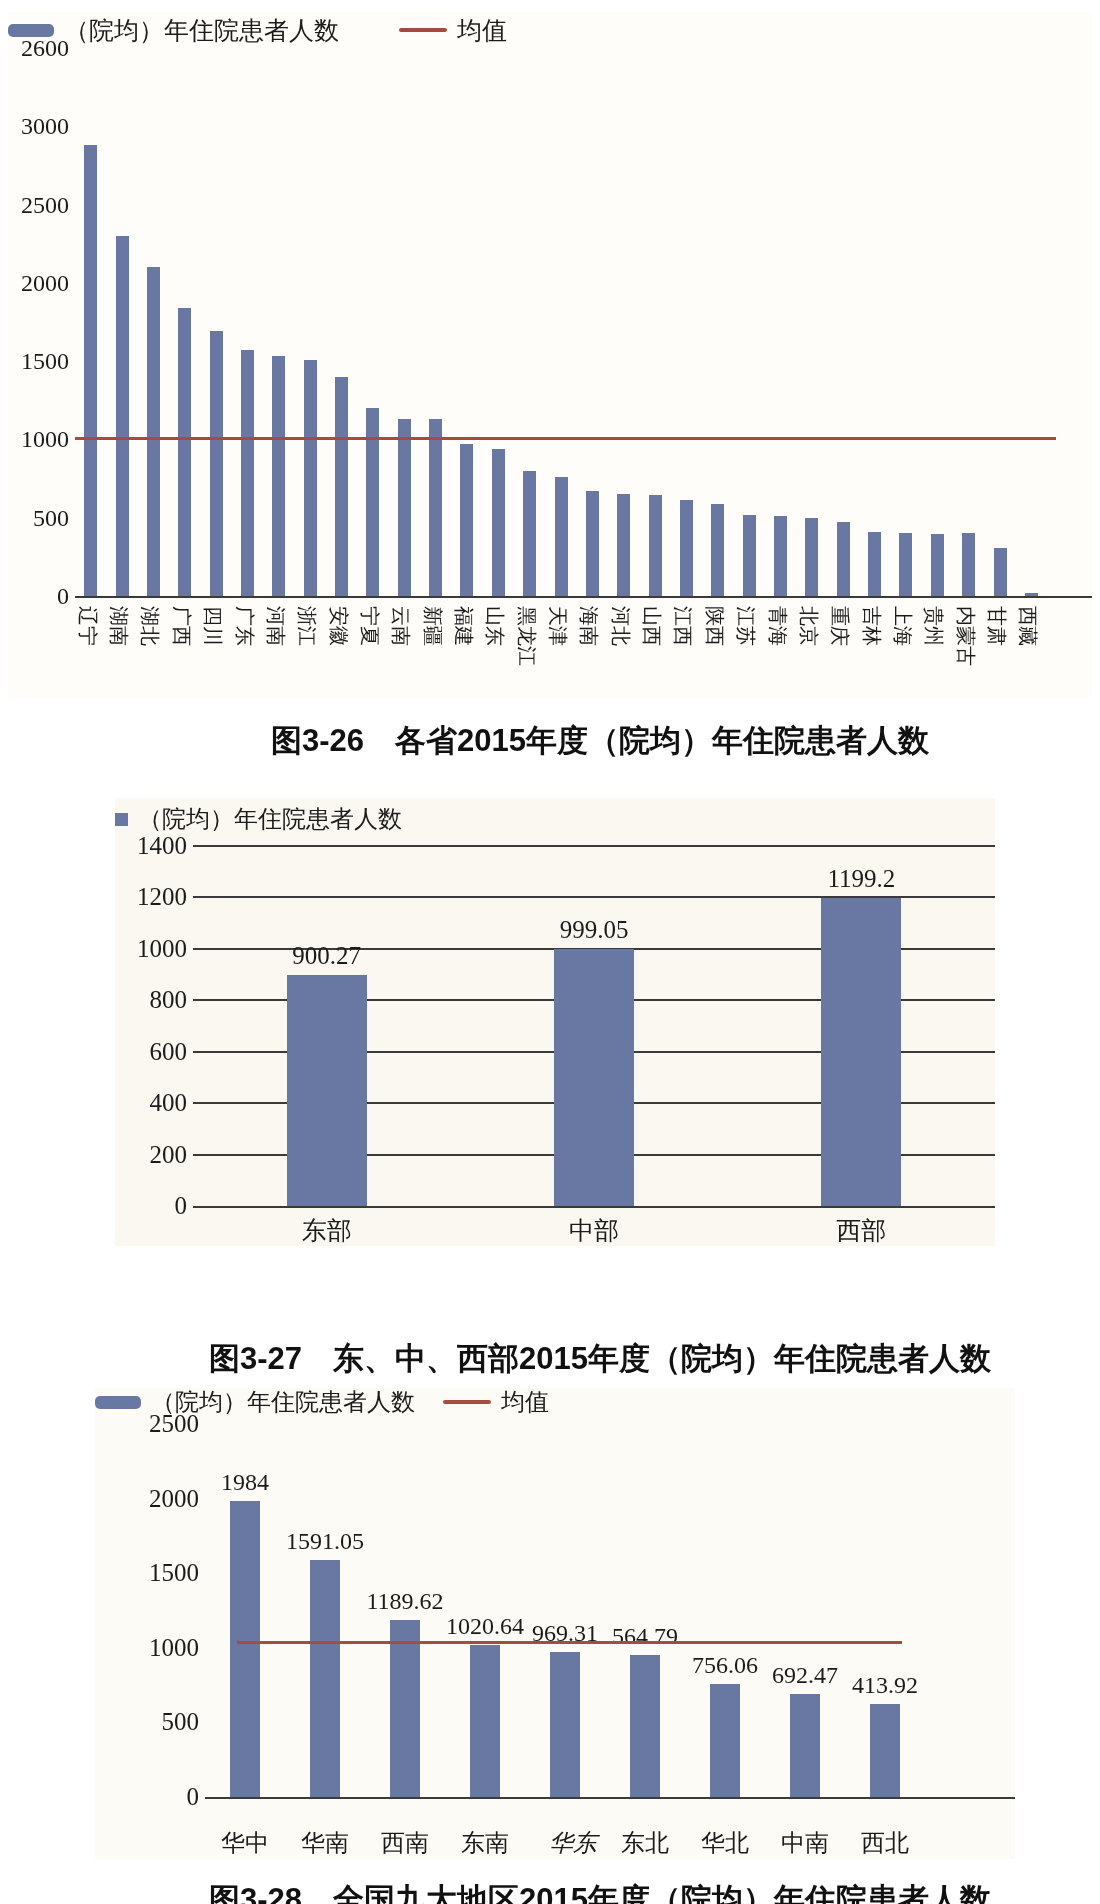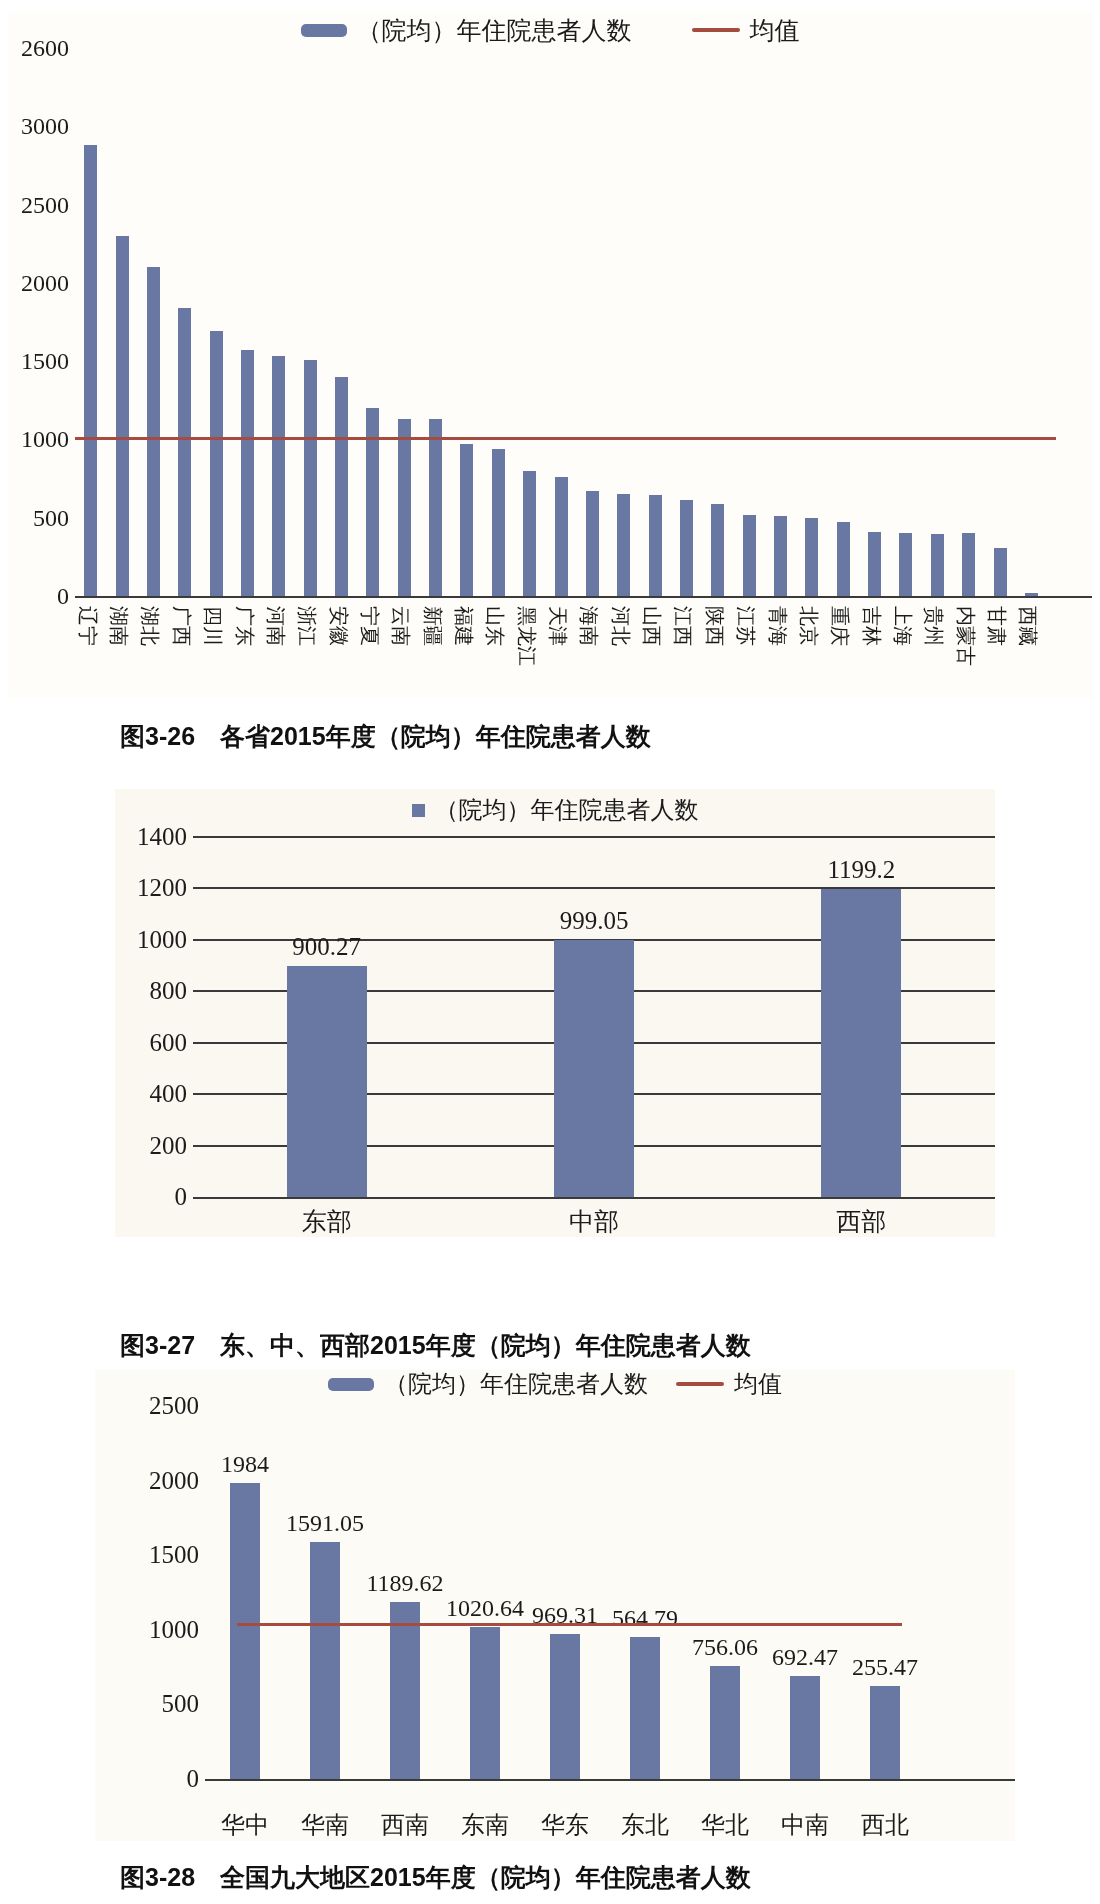--- a/index.html
+++ b/index.html
@@ -6,21 +6,21 @@
     --bar:#6878A2; --mean:#A64B3F; --axis:#3A3A3A; --txt:#1B1B1B;
     --serif:"Liberation Serif","DejaVu Serif",serif;
     --sans:"Liberation Sans","DejaVu Sans",sans-serif;
   }
   *{box-sizing:border-box;margin:0;padding:0;}
   html,body{background:#ffffff;}
   body{width:1100px;height:1904px;overflow:hidden;font-family:var(--serif);color:var(--txt);}
 
   .section{position:relative;}
   
-  .legend{display:flex;align-items:center;justify-content:center;gap:10px;
+  .legend{display:flex;align-items:center;gap:10px;
           font-family:Liberation Sans, sans-serif;color:var(--txt);}
   .legend .ltext{white-space:nowrap;}
   .swatch-wide{width:46px;height:13px;background:var(--bar);border-radius:5px;display:inline-block;}
   .swatch-square{width:13px;height:13px;background:var(--bar);display:inline-block;}
   .swatch-meanline{width:48px;height:4px;background:var(--mean);border-radius:2px;display:inline-block;}
 
   
   .plot-row{display:flex;align-items:stretch;}
   .ylabels{position:relative;flex:none;}
   .ylabel{position:absolute;right:6px;transform:translateY(-50%);white-space:nowrap;
@@ -42,22 +42,22 @@
   #sec1 .legend{height:36px;font-size:25px;}
   #sec1 .ylabels{width:67px;}
   #sec1 .plot{height:550px;border-bottom:2px solid var(--axis);}
   #sec1 .ylabel{font-size:24px;}
   #sec1 .bars-layer{right:45px;}
   #sec1 .bar{width:13px;}
   #sec1 .xlabels{height:100px;margin-left:67px;}
   #sec1 .xlabel{font-size:20px;top:8px;}
 
   
-  .caption{margin-left:120px;width:960px;text-align:left;
-           font-family:var(--sans);font-weight:bold;font-size:25px;color:#111;white-space:nowrap;}
+  .caption{margin-left:120px;width:960px;text-align:center;
+           font-family:var(--sans);font-weight:bold;font-size:31px;color:#111;white-space:nowrap;}
   #cap1{margin-top:22px;}
   #cap2{margin-top:92px;}
   #cap3{margin-top:20px;}
 
   
   #sec2{margin:36px 0 0 115px;width:880px;background:#FBF8F1;padding-top:6px;}
   #sec2 .legend{height:30px;font-size:24px;}
   #sec2 .plot-row{margin-top:12px;}
   #sec2 .ylabels{width:78px;}
   #sec2 .plot{height:362px;border-bottom:2px solid var(--axis);}
@@ -247,29 +247,29 @@
           <div class="bar" style="left: 665px; height: 93.4px;"></div>
         </div>
     <div class="value-label" style="left: 40px; bottom: 301.013px;">1984</div>
         <div class="value-label" style="left: 120px; bottom: 242.385px;">1591.05</div>
         <div class="value-label" style="left: 200px; bottom: 182.491px;">1189.62</div>
         <div class="value-label" style="left: 280px; bottom: 157.279px;">1020.64</div>
         <div class="value-label" style="left: 360px; bottom: 149.621px;">969.31</div>
         <div class="value-label" style="left: 440px; bottom: 147.052px;">564.79</div>
         <div class="value-label" style="left: 520px; bottom: 117.804px;">756.06</div>
         <div class="value-label" style="left: 600px; bottom: 108.317px;">692.47</div>
-        <div class="value-label" style="left: 680px; bottom: 98.3619px;">255.47</div>
+        <div class="value-label" style="left: 680px; bottom: 98.3619px;">413.92</div>
         <div class="mean-line" style="top: 216.8px; left: 4%; width: 82%;"></div>
       </div>
   </div>
   <div class="xlabels">
       <div class="xlabel horiz" style="left: 40px;">华中</div>
       <div class="xlabel horiz" style="left: 120px;">华南</div>
       <div class="xlabel horiz" style="left: 200px;">西南</div>
       <div class="xlabel horiz" style="left: 280px;">东南</div>
-      <div class="xlabel horiz" style="left: 360px;">华东</div>
+      <div class="xlabel horiz" style="left: 368px; font-style: italic;">华东</div>
       <div class="xlabel horiz" style="left: 440px;">东北</div>
       <div class="xlabel horiz" style="left: 520px;">华北</div>
       <div class="xlabel horiz" style="left: 600px;">中南</div>
       <div class="xlabel horiz" style="left: 680px;">西北</div>
     </div>
 </div>
 <div class="caption" id="cap3">图3-28　全国九大地区2015年度（院均）年住院患者人数</div>
 
 </body></html>

